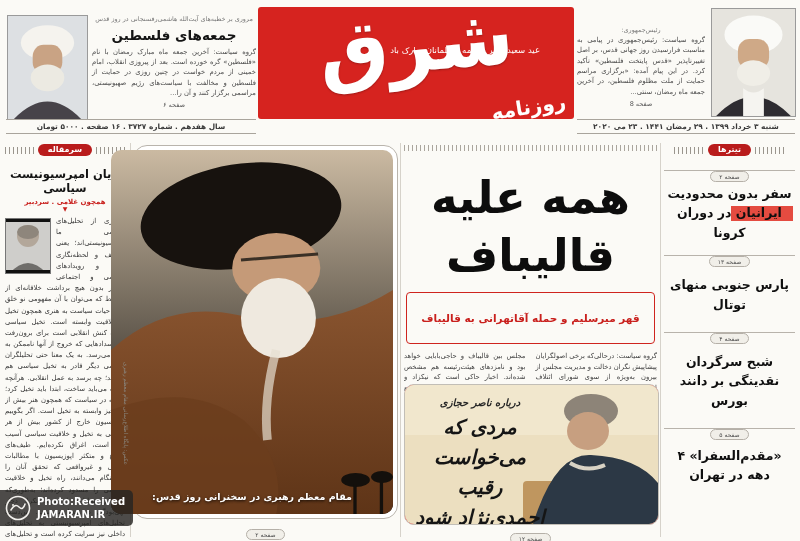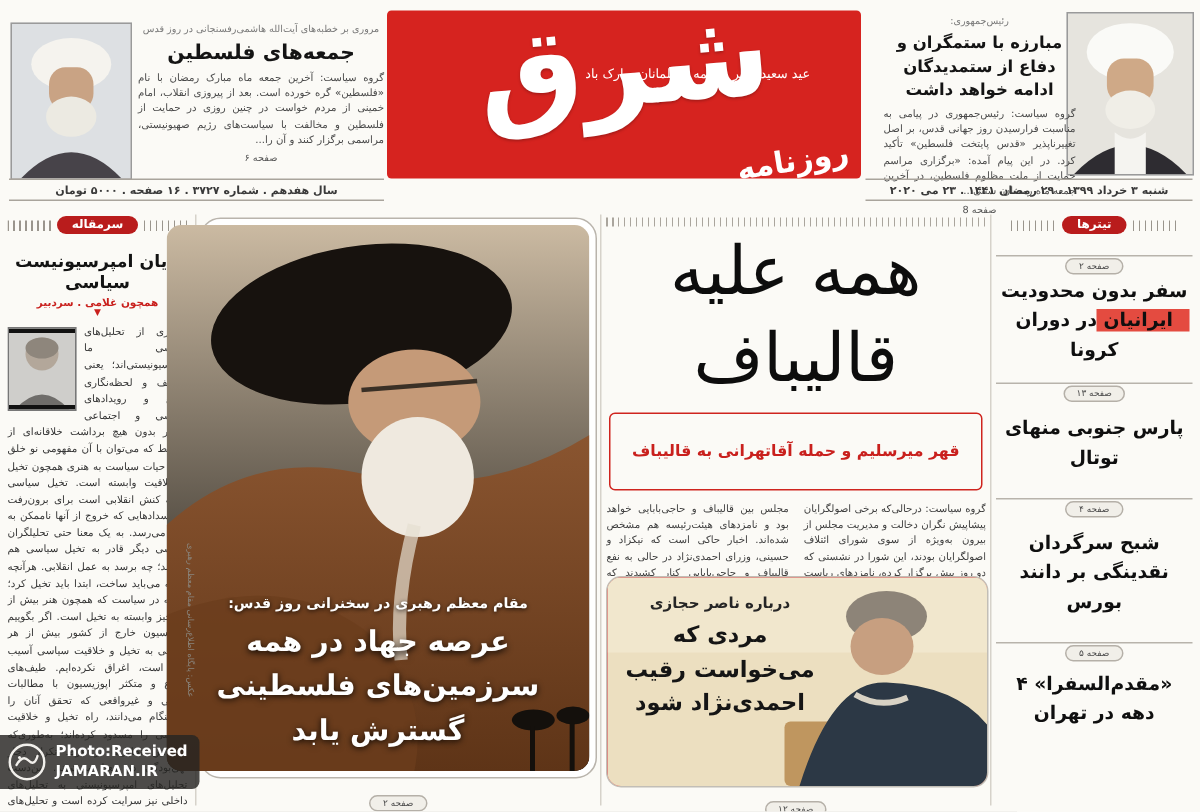--- a/index.html
+++ b/index.html
@@ -18,21 +18,21 @@
   .masthead{position:absolute;left:258px;top:7px;width:316px;height:112px;background:#d6231f;border-radius:3px;}
   .masthead .logo{position:absolute;top:-8px;left:50%;transform:translateX(-50%) rotate(-5deg);
         font-size:78px;font-weight:bold;color:#fff;white-space:nowrap;text-shadow:0 1px 2px rgba(0,0,0,.25);}
   .masthead .greeting{position:absolute;top:38px;right:34px;font-size:8.5px;color:#fff;}
   .masthead .rouznameh{position:absolute;bottom:0px;right:8px;font-size:20px;font-weight:bold;color:#fff;transform:rotate(-9deg);}
 
   
   .tl-text{position:absolute;left:92px;top:15px;width:164px;}
   .tl-head{font-size:13.5px;font-weight:bold;text-align:center;line-height:1.3;margin:3px 0 2px;color:#141414;}
   .small-body{font-size:6.8px;line-height:1.52;text-align:justify;color:#4a4a4a;}
-  .tr-text{position:absolute;left:577px;top:10px;width:128px;margin-left:12px;}
+  .tr-text{position:absolute;left:577px;top:26px;width:128px;}
   .tr-head{font-size:11px;font-weight:bold;text-align:center;line-height:1.42;margin:2px 0 3px;color:#141414;}
 
   
   .ticks-row{display:flex;align-items:center;justify-content:center;gap:4px;height:14px;}
   .ticks{height:7px;width:30px;background:repeating-linear-gradient(90deg,#9a958d 0 1px,transparent 1px 4px);}
   .ticks-full{height:6px;width:100%;background:repeating-linear-gradient(90deg,#aaa59d 0 1px,transparent 1px 4px);}
   .pill-red{background:#b91c1c;color:#fff;font-size:8px;font-weight:bold;border-radius:8px;padding:1px 10px 2px;white-space:nowrap;}
   .page-pill{display:inline-block;background:#f1efe9;border:1px solid #b5b0a8;border-radius:6px;
         font-size:6px;color:#4a4a4a;padding:1px 8px;white-space:nowrap;}
 
@@ -50,33 +50,33 @@
         border:1px solid #b9b4ac;border-radius:14px;background:#fff;padding:4px;}
   .leader-inner{position:relative;width:100%;height:100%;border-radius:10px;overflow:hidden;padding-left:27px;}
   .leader-inner svg{position:absolute;inset:0;width:100%;height:100%;}
   .leader-caption{position:absolute;left:6px;right:6px;bottom:12px;text-align:center;color:#fff;}
   .cap-kicker{font-size:9.5px;font-weight:bold;text-shadow:0 1px 3px rgba(0,0,0,.85);}
   .cap-head{font-size:19px;font-weight:bold;line-height:1.55;margin-top:6px;text-shadow:0 1px 4px rgba(0,0,0,.9);}
   .credit-vert{position:absolute;left:123px;top:295px;writing-mode:vertical-rl;font-size:5.5px;color:#8a867e;height:170px;}
 
   
   .lead-col{position:absolute;left:404px;top:145px;width:253px;}
-  .lead-head{font-size:45px;font-weight:normal;line-height:1.28;text-align:center;color:#0d0d0d;letter-spacing:-1px;margin-top:1px;}
+  .lead-head{font-size:45px;font-weight:bold;line-height:1.28;text-align:center;color:#0d0d0d;letter-spacing:-1px;margin-top:18px;}
   .lead-sub{margin:8px 2px 0;border:1.5px solid #cf241e;border-radius:4px;color:#c9201d;font-weight:bold;
         font-size:10.5px;text-align:center;padding:19px 2px;}
   .lead-body{margin-top:7px;height:86px;overflow:hidden;column-count:2;column-gap:10px;
         font-size:6.8px;line-height:1.56;text-align:justify;color:#3e3e3e;}
 
   
   .hejazi{position:absolute;left:404px;top:384px;width:253px;height:139px;border:1px solid #c2beb6;
-        border-radius:10px;overflow:hidden;background:#ef4444;}
+        border-radius:10px;overflow:hidden;background:#ef4444;font-style:italic;}
   .hejazi svg{position:absolute;inset:0;width:100%;height:100%;}
   .hejazi-caption{position:absolute;top:12px;left:8px;width:134px;text-align:center;}
   .hejazi-kicker{font-size:10px;font-weight:bold;color:#262626;}
-  .hejazi-head{font-size:15px;font-weight:bold;line-height:1.5;color:#151515;margin-top:4px;}
+  .hejazi-head{font-size:20px;font-weight:bold;line-height:1.5;color:#151515;margin-top:4px;}
 
   
   .side-col{position:absolute;left:664px;top:143px;width:131px;}
   .side-item{margin-top:8px;position:relative;}
   .side-kicker{font-size:6.5px;color:#555;text-align:center;}
   .side-title{font-size:12.5px;font-weight:bold;text-align:center;line-height:1.55;color:#0f0f0f;
         margin-top:2px;position:relative;z-index:1;}
   .divider{position:relative;margin:7px 0 0;text-align:center;height:12px;}
   .divider .d-line{position:absolute;left:0;right:0;top:50%;border-top:1px solid #b8b3ab;}
   .divider .page-pill{position:relative;}
@@ -122,21 +122,20 @@
       <rect width="80" height="100" fill="#e6e4de"></rect>
       <ellipse cx="40" cy="24" rx="28" ry="18" fill="#fafaf7"></ellipse>
       <rect x="25" y="28" width="30" height="28" rx="11" fill="#cfa987"></rect>
       <ellipse cx="40" cy="60" rx="16" ry="12" fill="#f0eee7"></ellipse>
       <path d="M4 100 Q40 64 76 100 Z" fill="#2e2c31"></path>
       <path d="M30 74 Q40 82 50 74 L50 100 L30 100 Z" fill="#f5f4f0"></path>
     </svg>
   </div>
   <div class="tr-text">
     <div class="kicker">رئیس‌جمهوری:</div>
-    <div class="tr-head">مبارزه با ستمگران و دفاع از ستمدیدگان ادامه خواهد داشت</div>
     <div class="small-body">گروه سیاست: رئیس‌جمهوری در پیامی به مناسبت فرارسیدن روز جهانی قدس، بر اصل تغییرناپذیر «قدس پایتخت فلسطین» تأکید کرد. در این پیام آمده: «برگزاری مراسم حمایت از ملت مظلوم فلسطین، در آخرین جمعه ماه رمضان، سنتی...</div>
     <div class="pageref">صفحه 8</div>
   </div>
   <div class="hrule" style="left:577px;top:119px;width:218px;"></div>
   <div class="issue-line" style="left:577px;top:121.5px;width:218px;">شنبه ۳ خرداد ۱۳۹۹ .  ۲۹ رمضان ۱۴۴۱ .  ۲۳ می ۲۰۲۰</div>
   <div class="hrule" style="left:577px;top:133px;width:218px;"></div>
 
   <div class="vrule" style="left:130px;top:143px;height:394px;"></div>
   <div class="vrule" style="left:400px;top:143px;height:394px;"></div>
   <div class="vrule" style="left:660px;top:143px;height:394px;"></div>
@@ -189,21 +188,20 @@
         <path d="M150 200 Q138 250 142 290" stroke="#e6ded0" stroke-width="8" fill="none" opacity=".7"></path>
         <g fill="#14100c">
           <ellipse cx="222" cy="330" rx="13" ry="7"></ellipse>
           <ellipse cx="246" cy="327" rx="10" ry="6"></ellipse>
           <rect x="220" y="334" width="3" height="30"></rect>
           <rect x="244" y="332" width="3" height="32"></rect>
         </g>
       </svg>
       <div class="leader-caption">
         <div class="cap-kicker">مقام معظم رهبری در سخنرانی روز قدس:</div>
-        <div class="cap-head">عرصه جهاد در همه سرزمین‌های فلسطینی گسترش یابد</div>
       </div>
     </div>
   </div>
   <div class="credit-vert">عکس: پایگاه اطلاع‌رسانی مقام معظم رهبری</div>
   <div class="abs" style="left:133px;top:522px;width:265px;text-align:center;">
     <span class="page-pill">صفحه ۲</span>
   </div>
 
   <div class="lead-col">
     <div class="ticks-full"></div>

